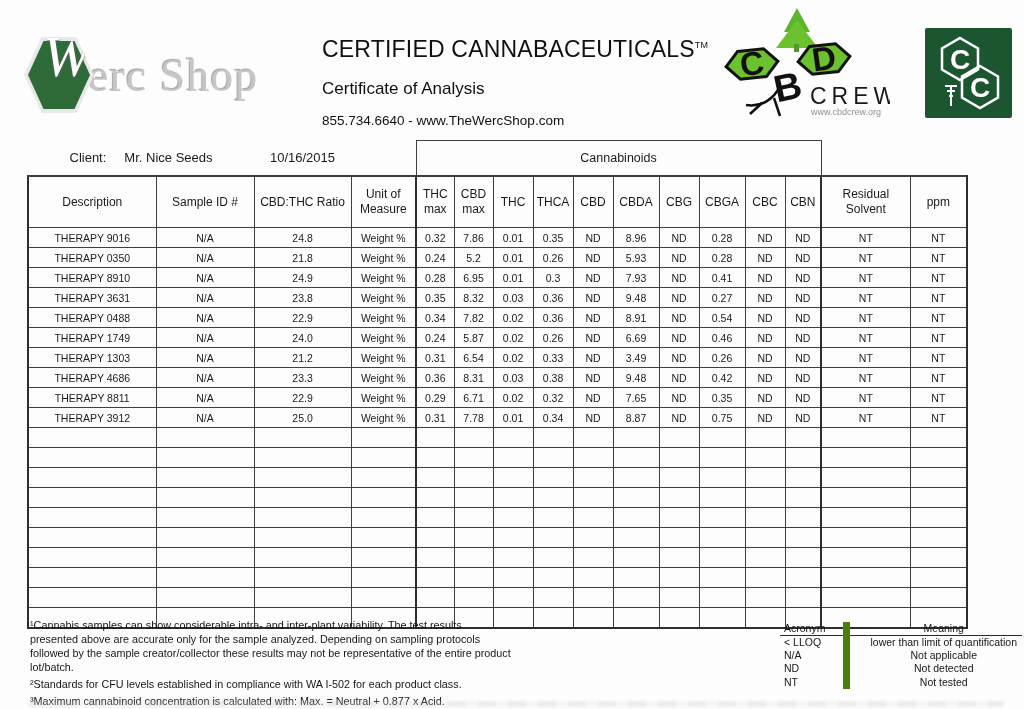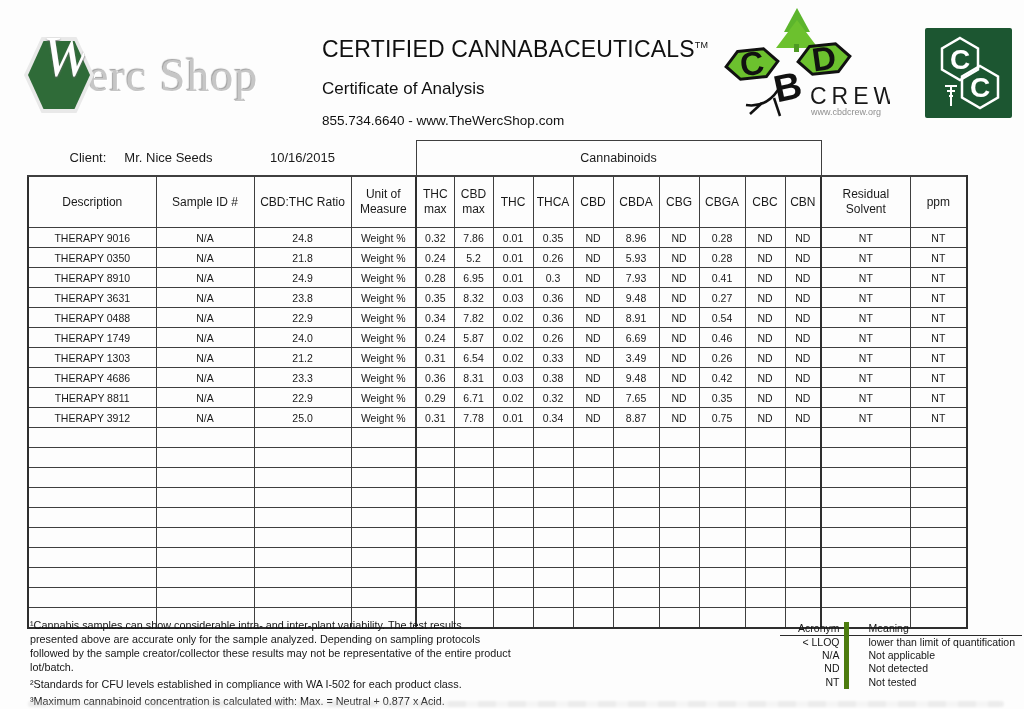--- a/index.html
+++ b/index.html
@@ -85,22 +85,22 @@
   .footnotes{
     position:absolute; left:30px; top:618px; width:482px;
     font-size:10.8px; line-height:1.3; color:#161616;
   }
   .footnotes p{ margin-bottom:3px; }
 
   
   .legend{ position:absolute; left:780px; top:622px; font-size:10.5px; color:#161616; }
   table.legend-t{ border-collapse:collapse; }
   table.legend-t td{ padding:0 4px; vertical-align:top; line-height:1.25; }
-  table.legend-t td.acr{ text-align:right; border-right:5px solid #4d7c0f; width:66px; }
-  table.legend-t td.mean{ text-align:left; width:176px;padding-left:20px; }
+  table.legend-t td.acr{ text-align:left; border-right:7px solid #4d7c0f; width:66px; }
+  table.legend-t td.mean{ text-align:center; width:176px;padding-left:20px; }
   table.legend-t tr.lg-head td{ border-bottom:1px solid #2a2a2a; }
 
   
   .scan-strip{
     position:absolute; left:28px; right:20px; bottom:2px; height:6px;
     background:repeating-linear-gradient(90deg,#c2c2c2 0 18px,#e3e3e3 18px 30px);
     opacity:.28; filter:blur(1px); border-radius:3px;
   }
 </style>
 </head>

